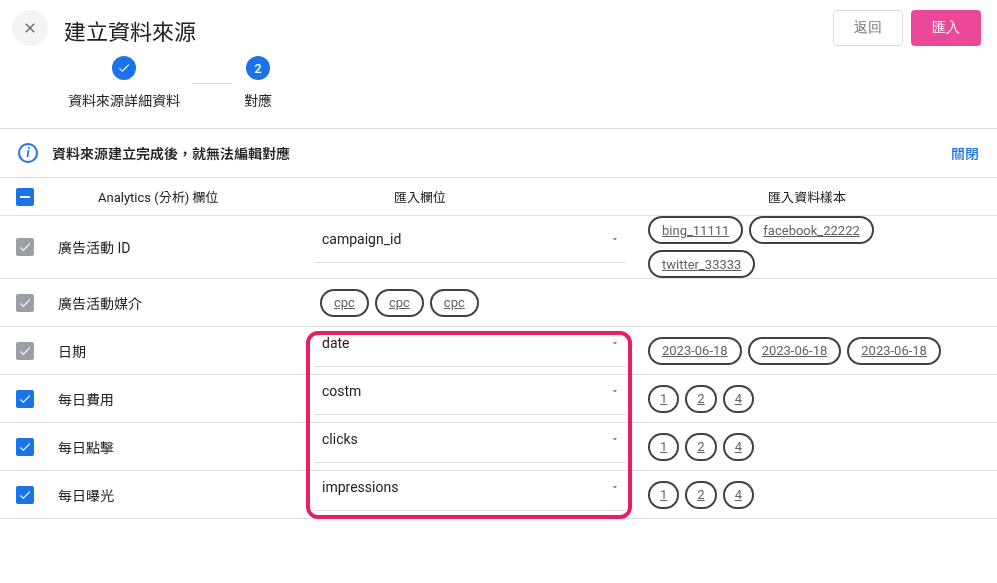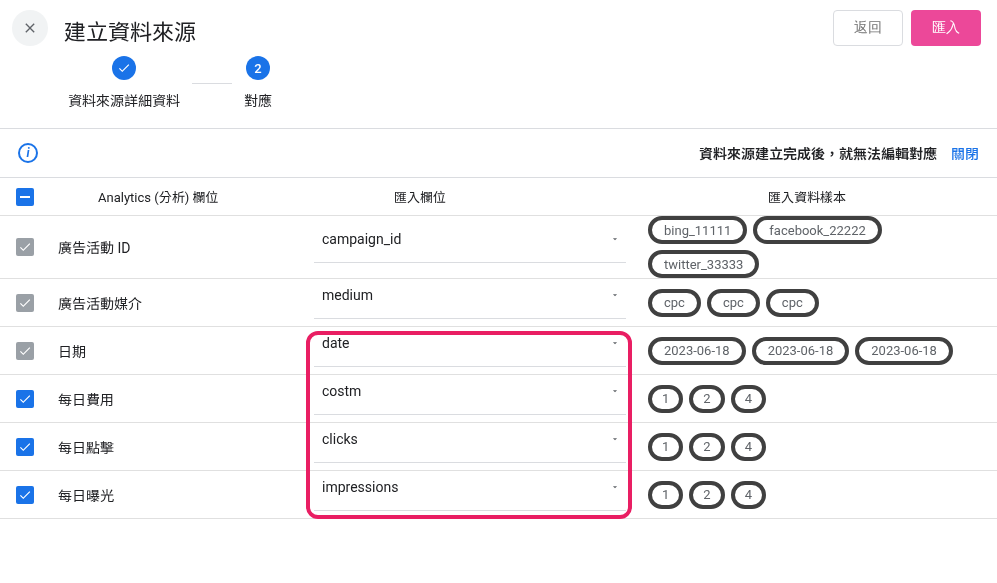--- a/index.html
+++ b/index.html
@@ -59,21 +59,21 @@
   padding: 14px 18px;
   border-top: 1px solid #dadce0;
   border-bottom: 1px solid #dadce0;
   background: #fff;
 }
 .info-icon {
   width: 20px; height: 20px; border: 2px solid #1a73e8; border-radius: 50%;
   display: flex; align-items: center; justify-content: center;
   color: #1a73e8; font-size: 12px; font-weight: 700; font-style: italic;
 }
-.info-text { font-weight: 600; flex: 1; text-align: right; }
+.info-text { font-weight: 600; flex: 1; }
 .info-close { color: #1a73e8; font-weight: 500; cursor: pointer; }
 
 
 .table { width: 100%; }
 .row {
   display: flex; align-items: center;
   border-bottom: 1px solid #e0e0e0;
   min-height: 48px;
   padding: 0 16px 0 16px;
 }
@@ -114,23 +114,23 @@
   padding: 0 6px 0 8px;
   color: #202124; font-size: 14px;
   border-bottom: 1px solid #dadce0;
   cursor: pointer;
 }
 .select .caret svg { width: 10px; height: 10px; fill: #5f6368; }
 
 
 .chip {
   height: 28px; padding: 0 12px;
-  border: 4px solid #404040; border-radius: 14px;
+  border: 2px solid #404040; border-radius: 14px;
   display: inline-flex; align-items: center;
-  font-size: 13px; color: #5f6368;
+  font-size: 13px; color: #5f6368; text-decoration: underline;
 }
 .chip.small { padding: 0 10px; min-width: 28px; justify-content:center; }
 </style>
 </head>
 <body>
 
 <div class="header">
   <div class="close-circle">
     <svg viewBox="0 0 24 24">
         <path d="M19 6.41 17.59 5 12 10.59 6.41 5 5 6.41 10.59 12 5 17.59 6.41 19 12 13.41 17.59 19 19 17.59 13.41 12z"></path>
@@ -204,28 +204,20 @@
         </div>
         <div class="row">
           <div class="col-check">
             <div class="chk gray">
               <svg viewBox="0 0 24 24">
                 <path d="M9 16.17 4.83 12l-1.42 1.41L9 19 21 7l-1.41-1.41z"></path>
               </svg>
             </div>
           </div>
           <div class="col-analytics">廣告活動媒介</div>
-          <div class="col-import">
-            <div class="select">
-              <span>medium</span>
-              <span class="caret"><svg viewBox="0 0 24 24">
-                  <path d="M7 10l5 5 5-5z"></path>
-                </svg></span>
-            </div>
-          </div>
           <div class="col-sample">
             <span class="chip">cpc</span>
             <span class="chip">cpc</span>
             <span class="chip">cpc</span>
           </div>
         </div>
         <div class="row">
           <div class="col-check">
             <div class="chk gray">
               <svg viewBox="0 0 24 24">

